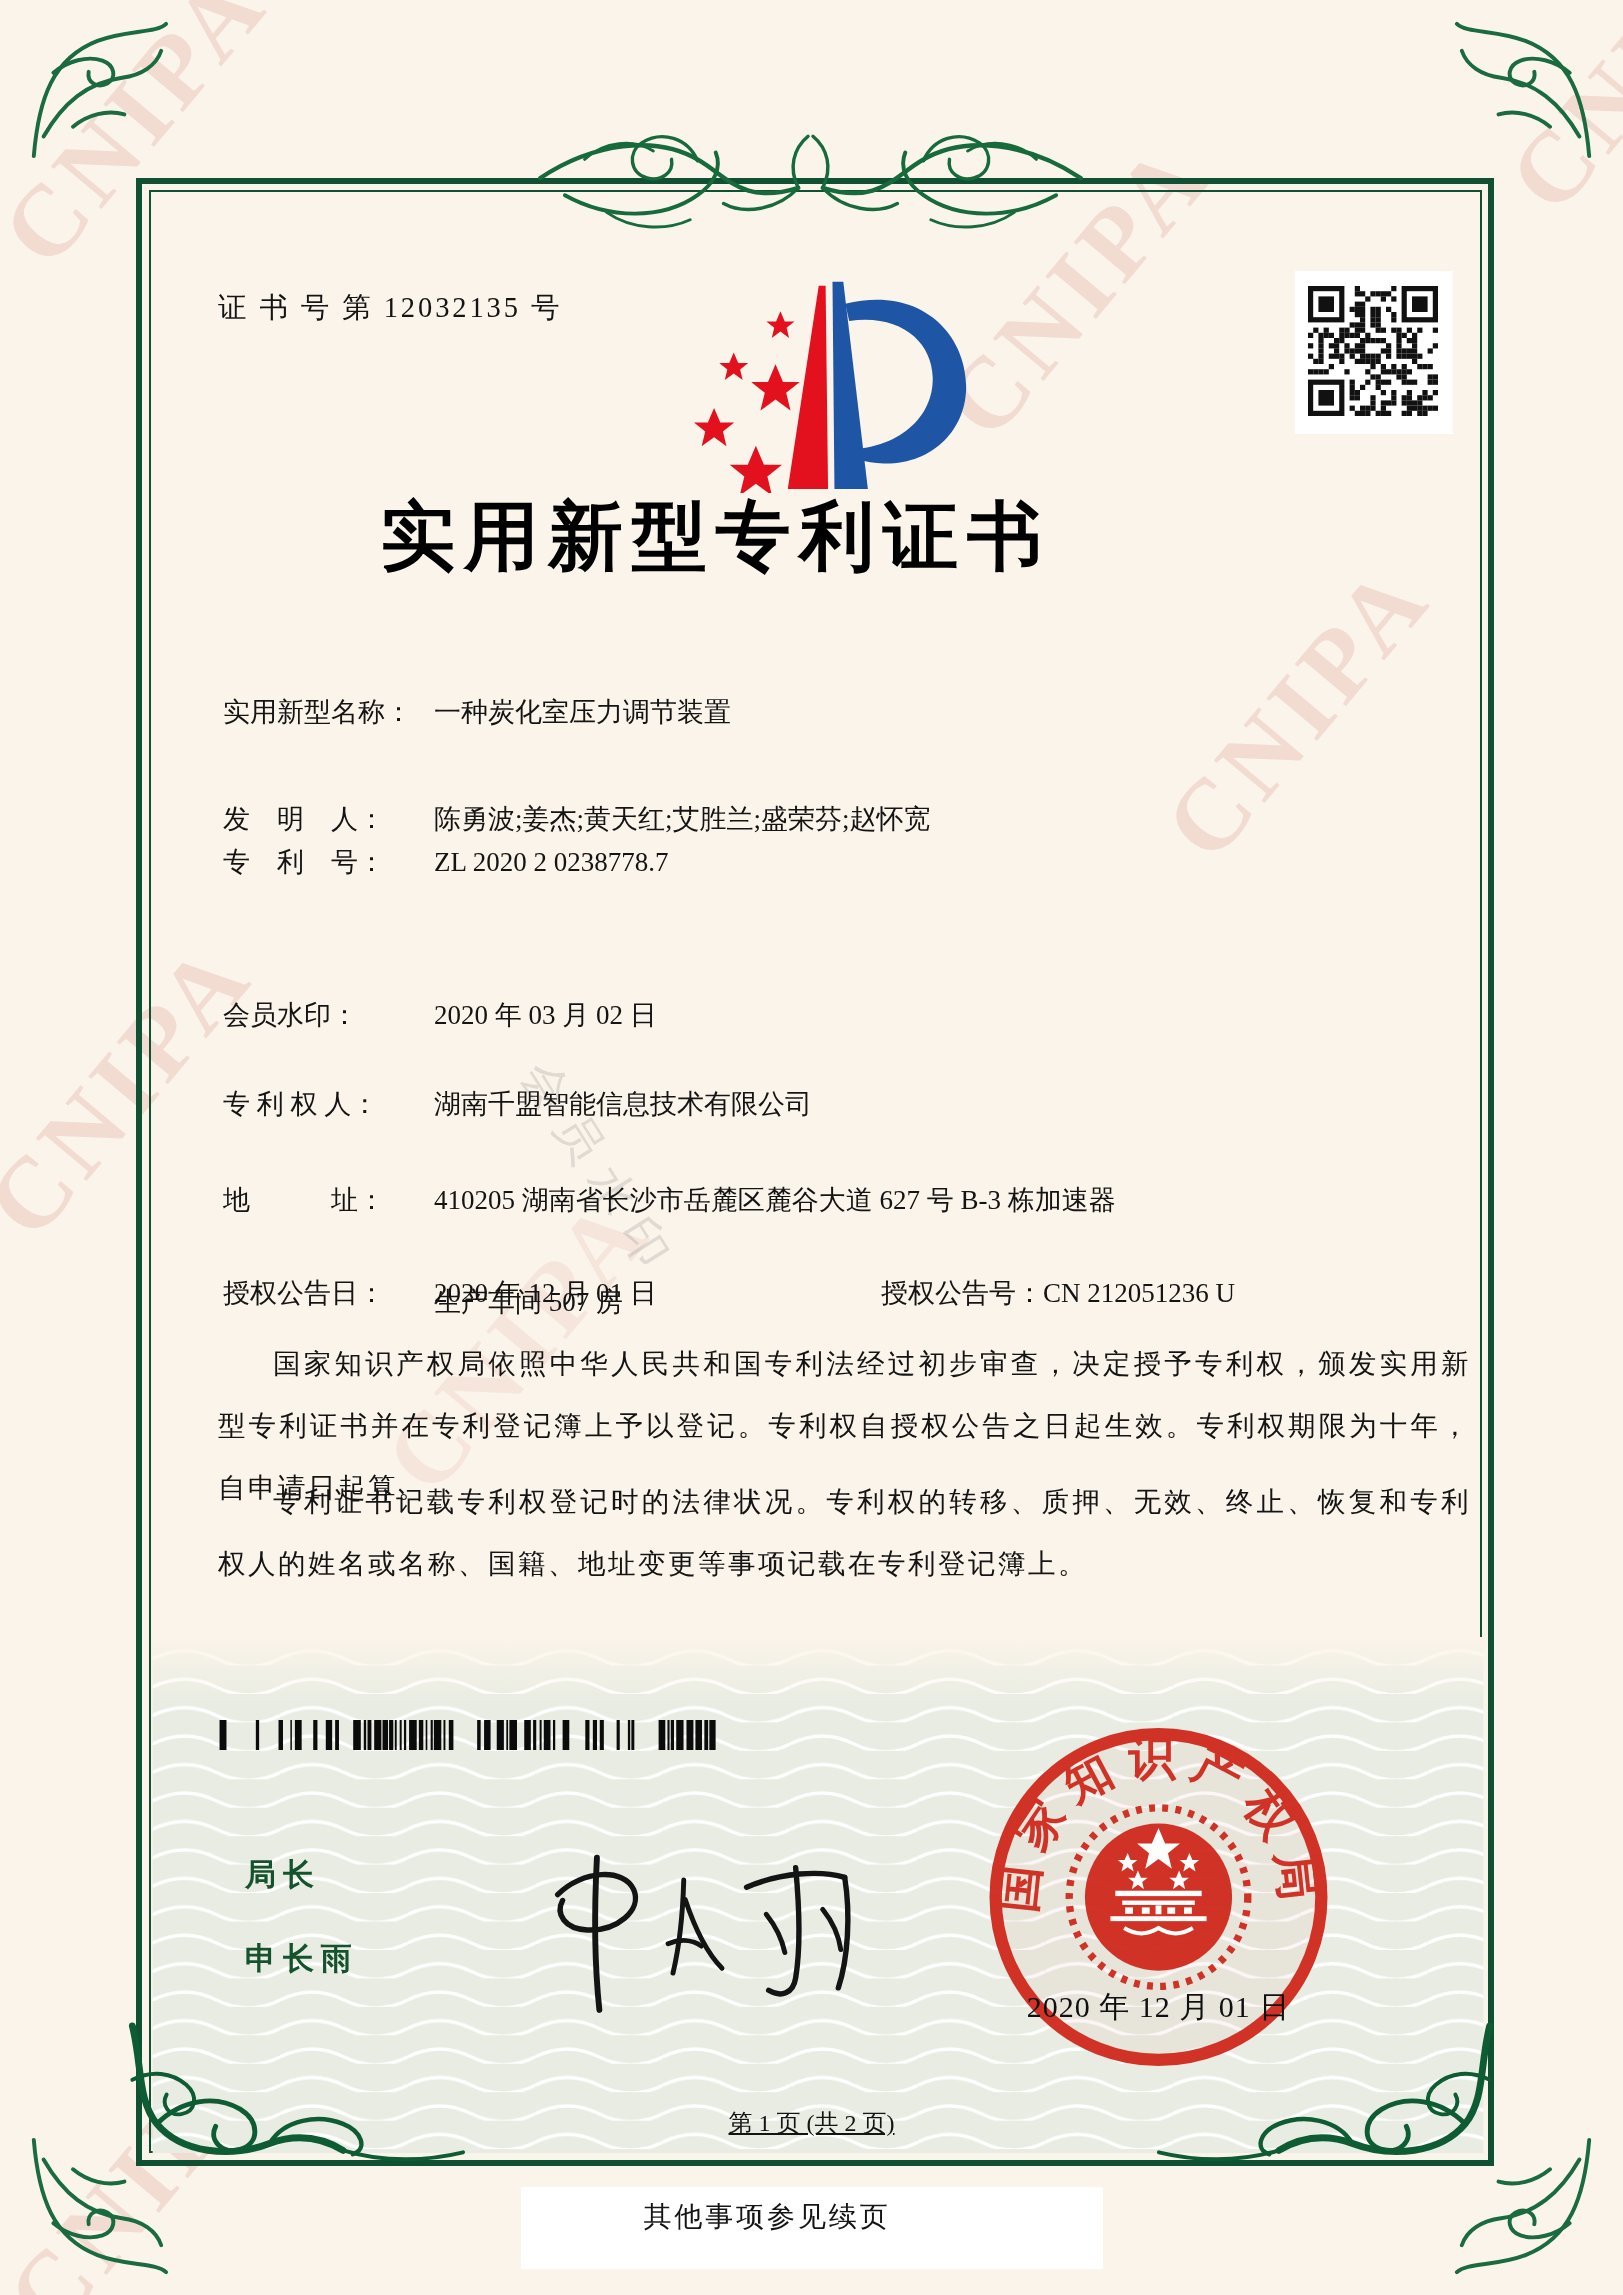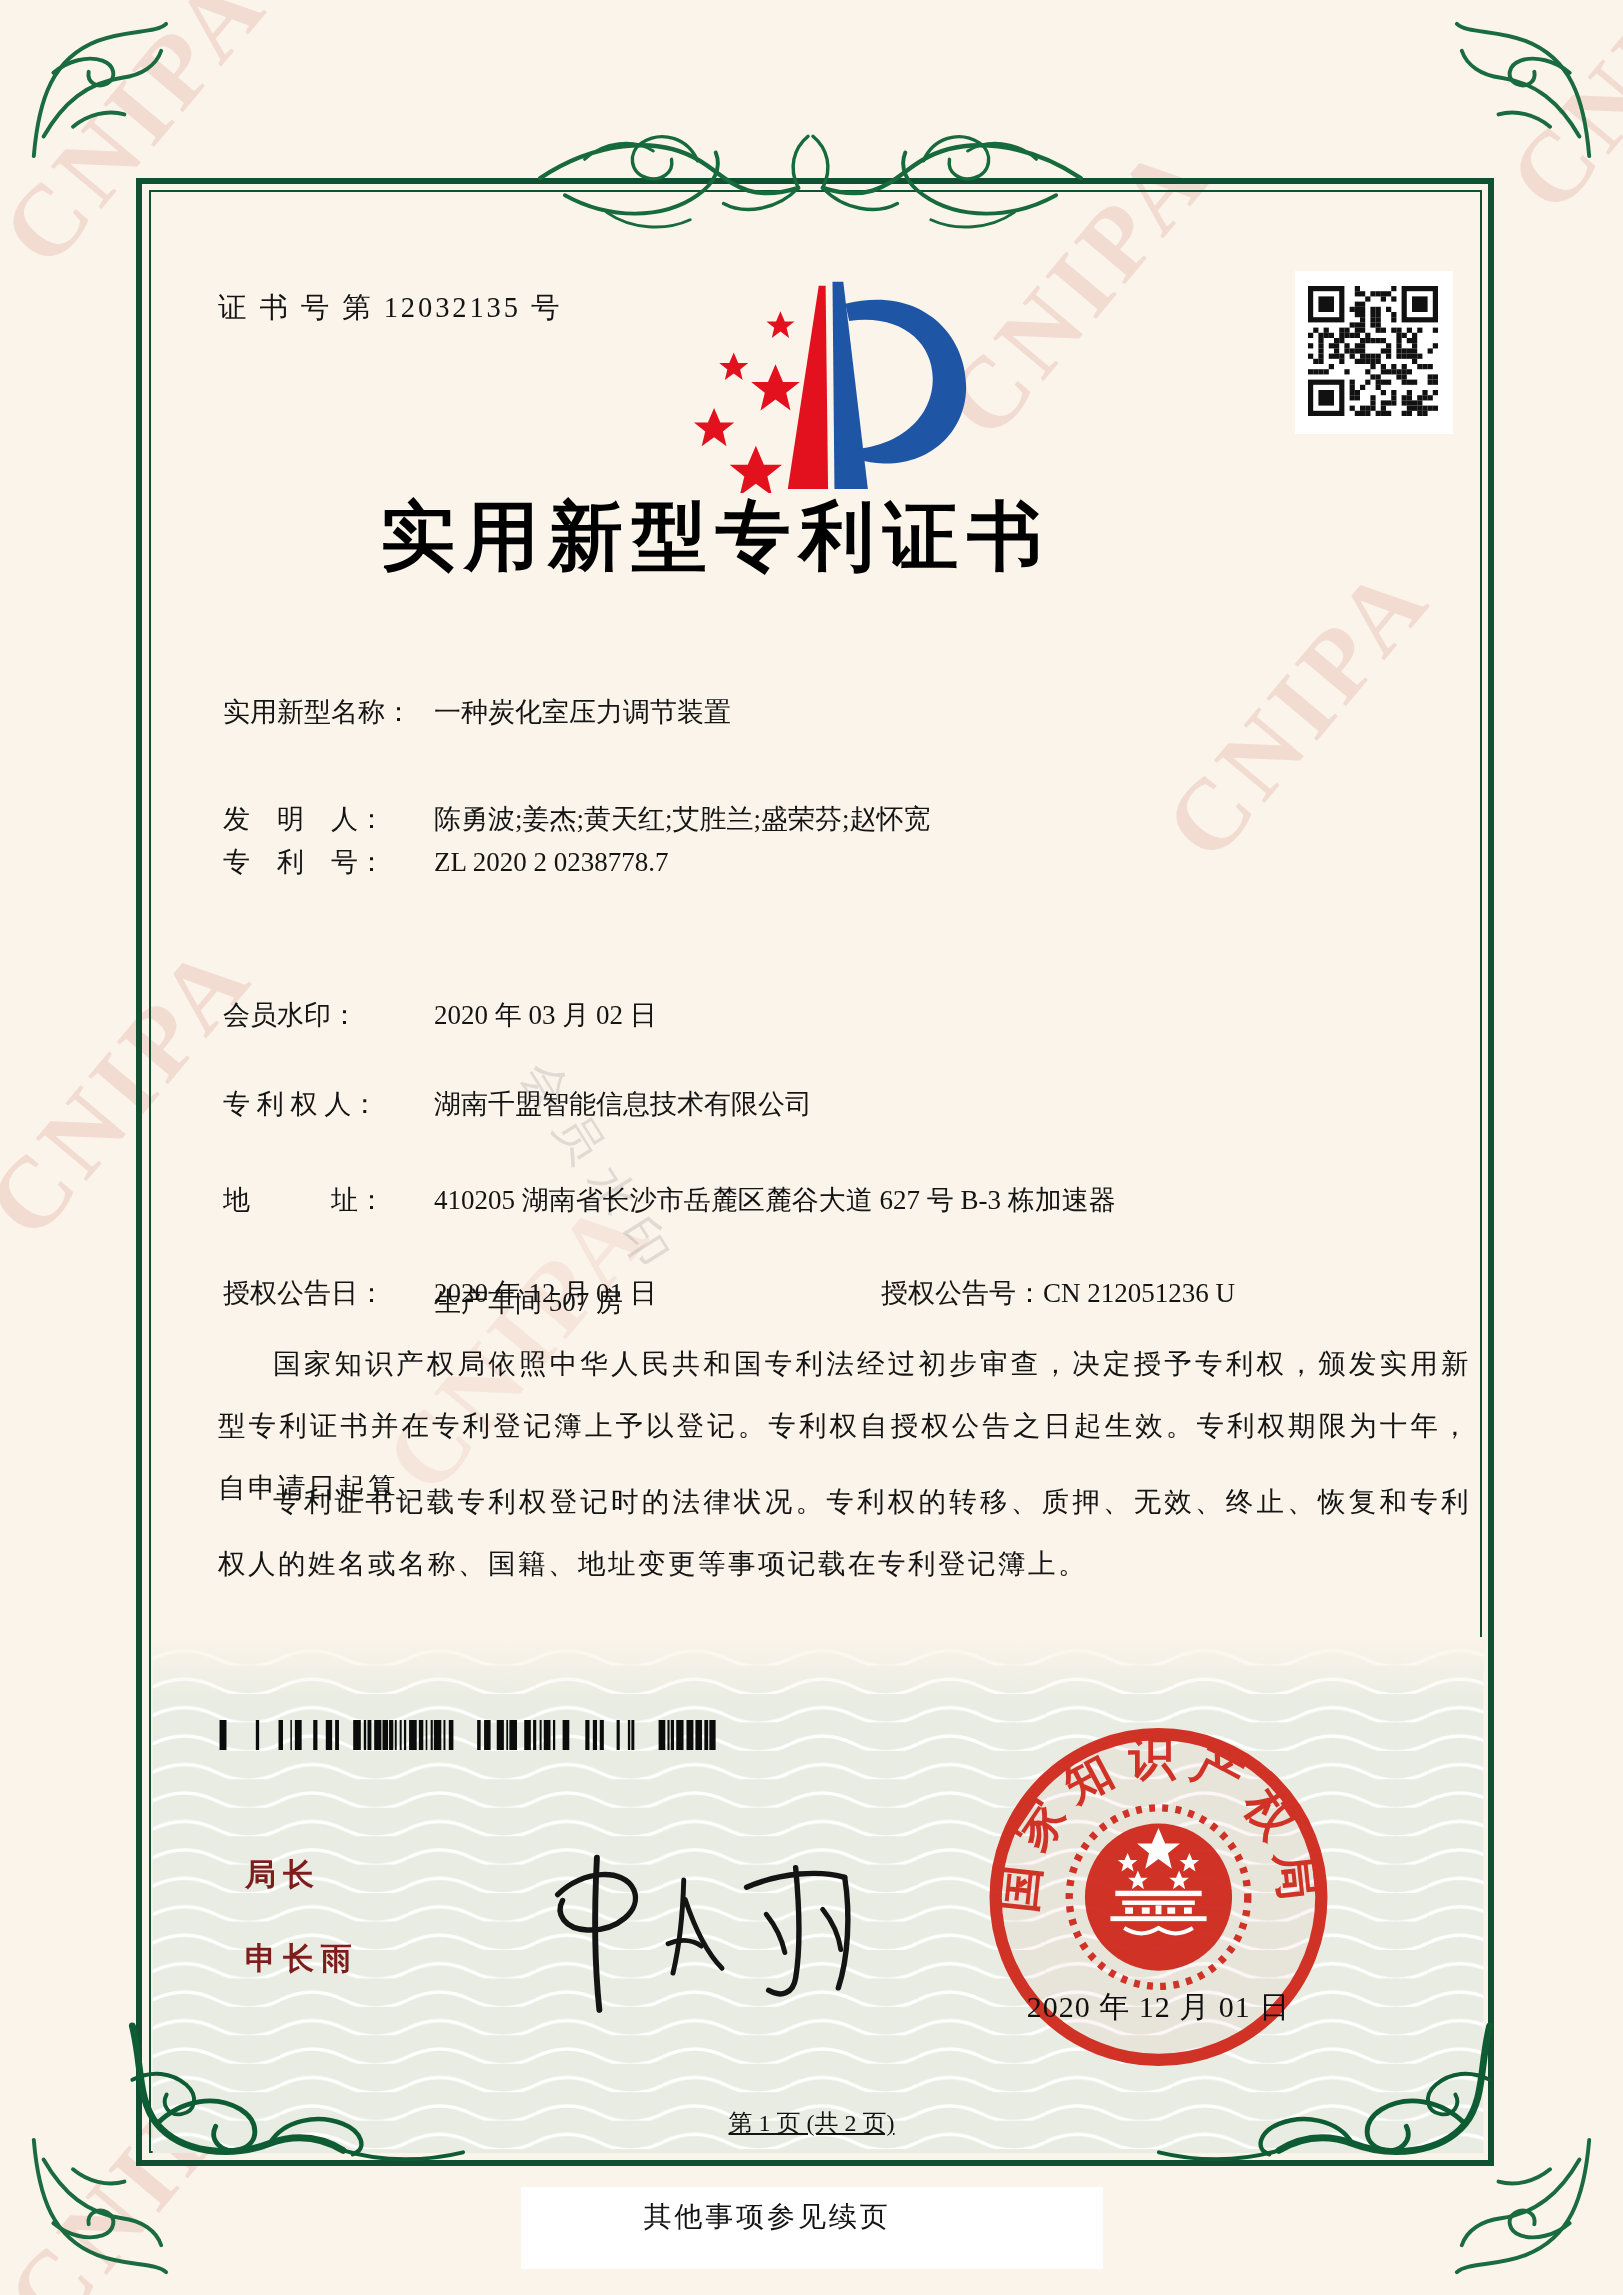--- a/index.html
+++ b/index.html
@@ -19,21 +19,21 @@
            white-space:nowrap;z-index:3;}
   .title{position:absolute;left:0;top:487px;width:1431px;text-align:center;font-size:75px;
          font-weight:bold;letter-spacing:8.8px;color:#000;z-index:3;}
   .field{position:absolute;left:223px;font-size:27px;white-space:nowrap;z-index:3;}
   .flabel{display:inline-block;width:211px;}
   .addr2{position:absolute;left:434px;font-size:27px;white-space:nowrap;z-index:3;}
   .grant2{position:absolute;left:881px;font-size:27px;white-space:nowrap;z-index:3;}
   .bodytext{position:absolute;left:218px;width:1253px;font-size:27.5px;line-height:62px;
             letter-spacing:2.5px;text-align:justify;text-indent:55px;margin:0;z-index:3;}
   .official{position:absolute;left:245px;font-size:31px;letter-spacing:6.9px;font-weight:600;
-            font-family:"Liberation Sans","DejaVu Sans",sans-serif;color:#7f1d1d;z-index:3;}
+            font-family:"Liberation Sans","DejaVu Sans",sans-serif;color:#14532d;z-index:3;}
   .seal-date{position:absolute;left:977px;top:1987px;width:363px;text-align:center;
              font-size:30px;letter-spacing:1px;color:#101010;z-index:5;white-space:nowrap;}
   .page-info{position:absolute;left:0;top:2107px;width:1623px;text-align:center;
              font-size:24px;z-index:3;text-decoration:underline;}
   .note-band{position:absolute;left:521px;top:2187px;width:582px;height:82px;
              background:#ffffff;z-index:2;}
   .note{position:absolute;left:521px;top:2198px;width:492px;text-align:center;
         font-size:28px;letter-spacing:2.9px;z-index:3;}
   .qr-plate{position:absolute;left:1295px;top:271px;width:158px;height:163px;background:#fff;z-index:2;}
   .wm{position:absolute;font-size:101px;font-weight:bold;letter-spacing:6.9px;

